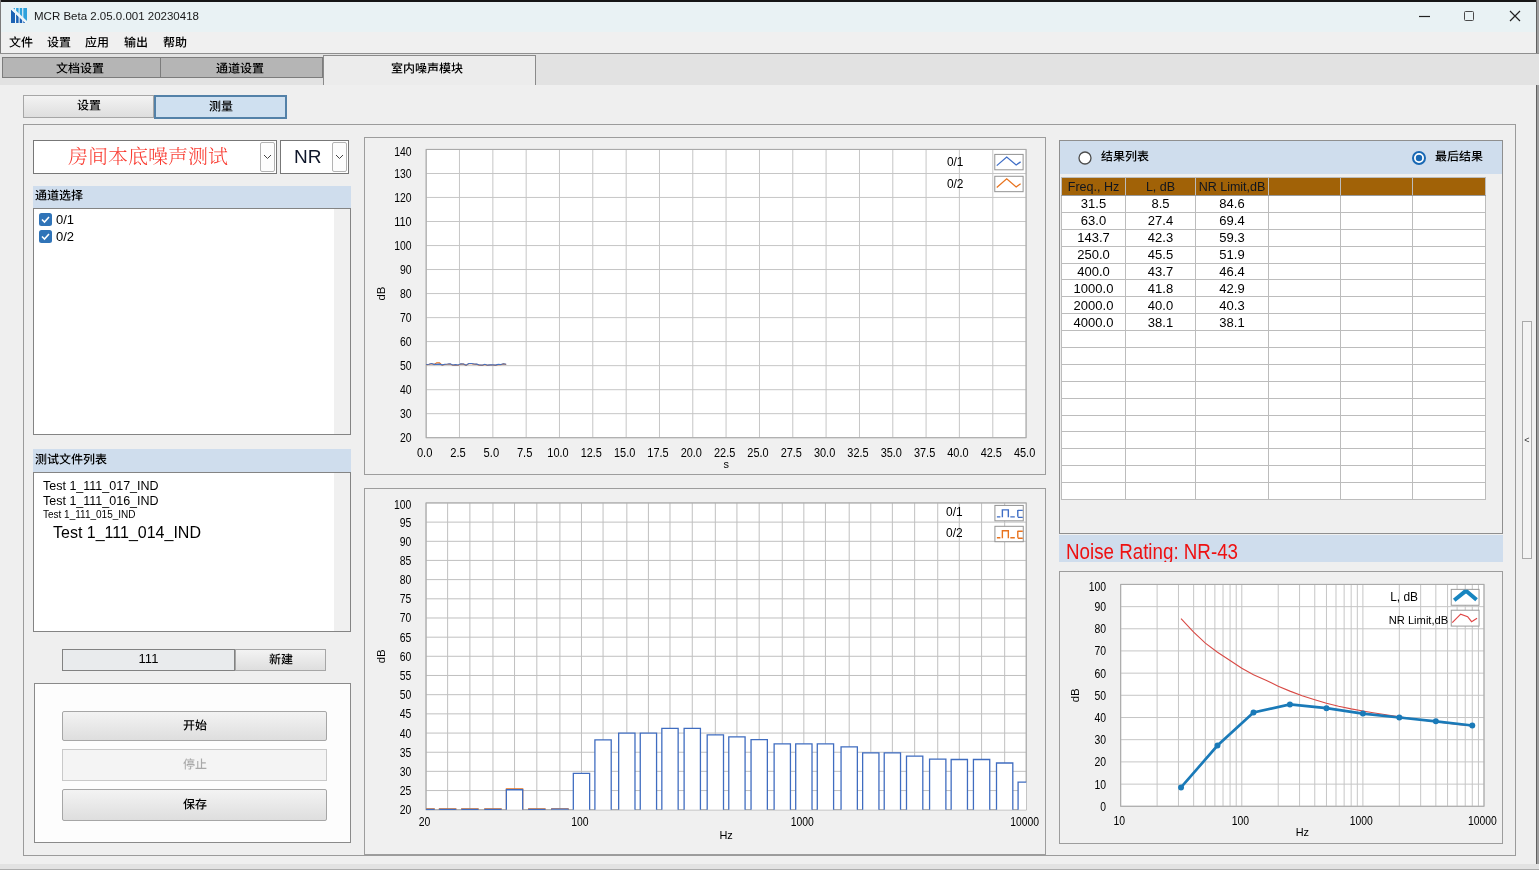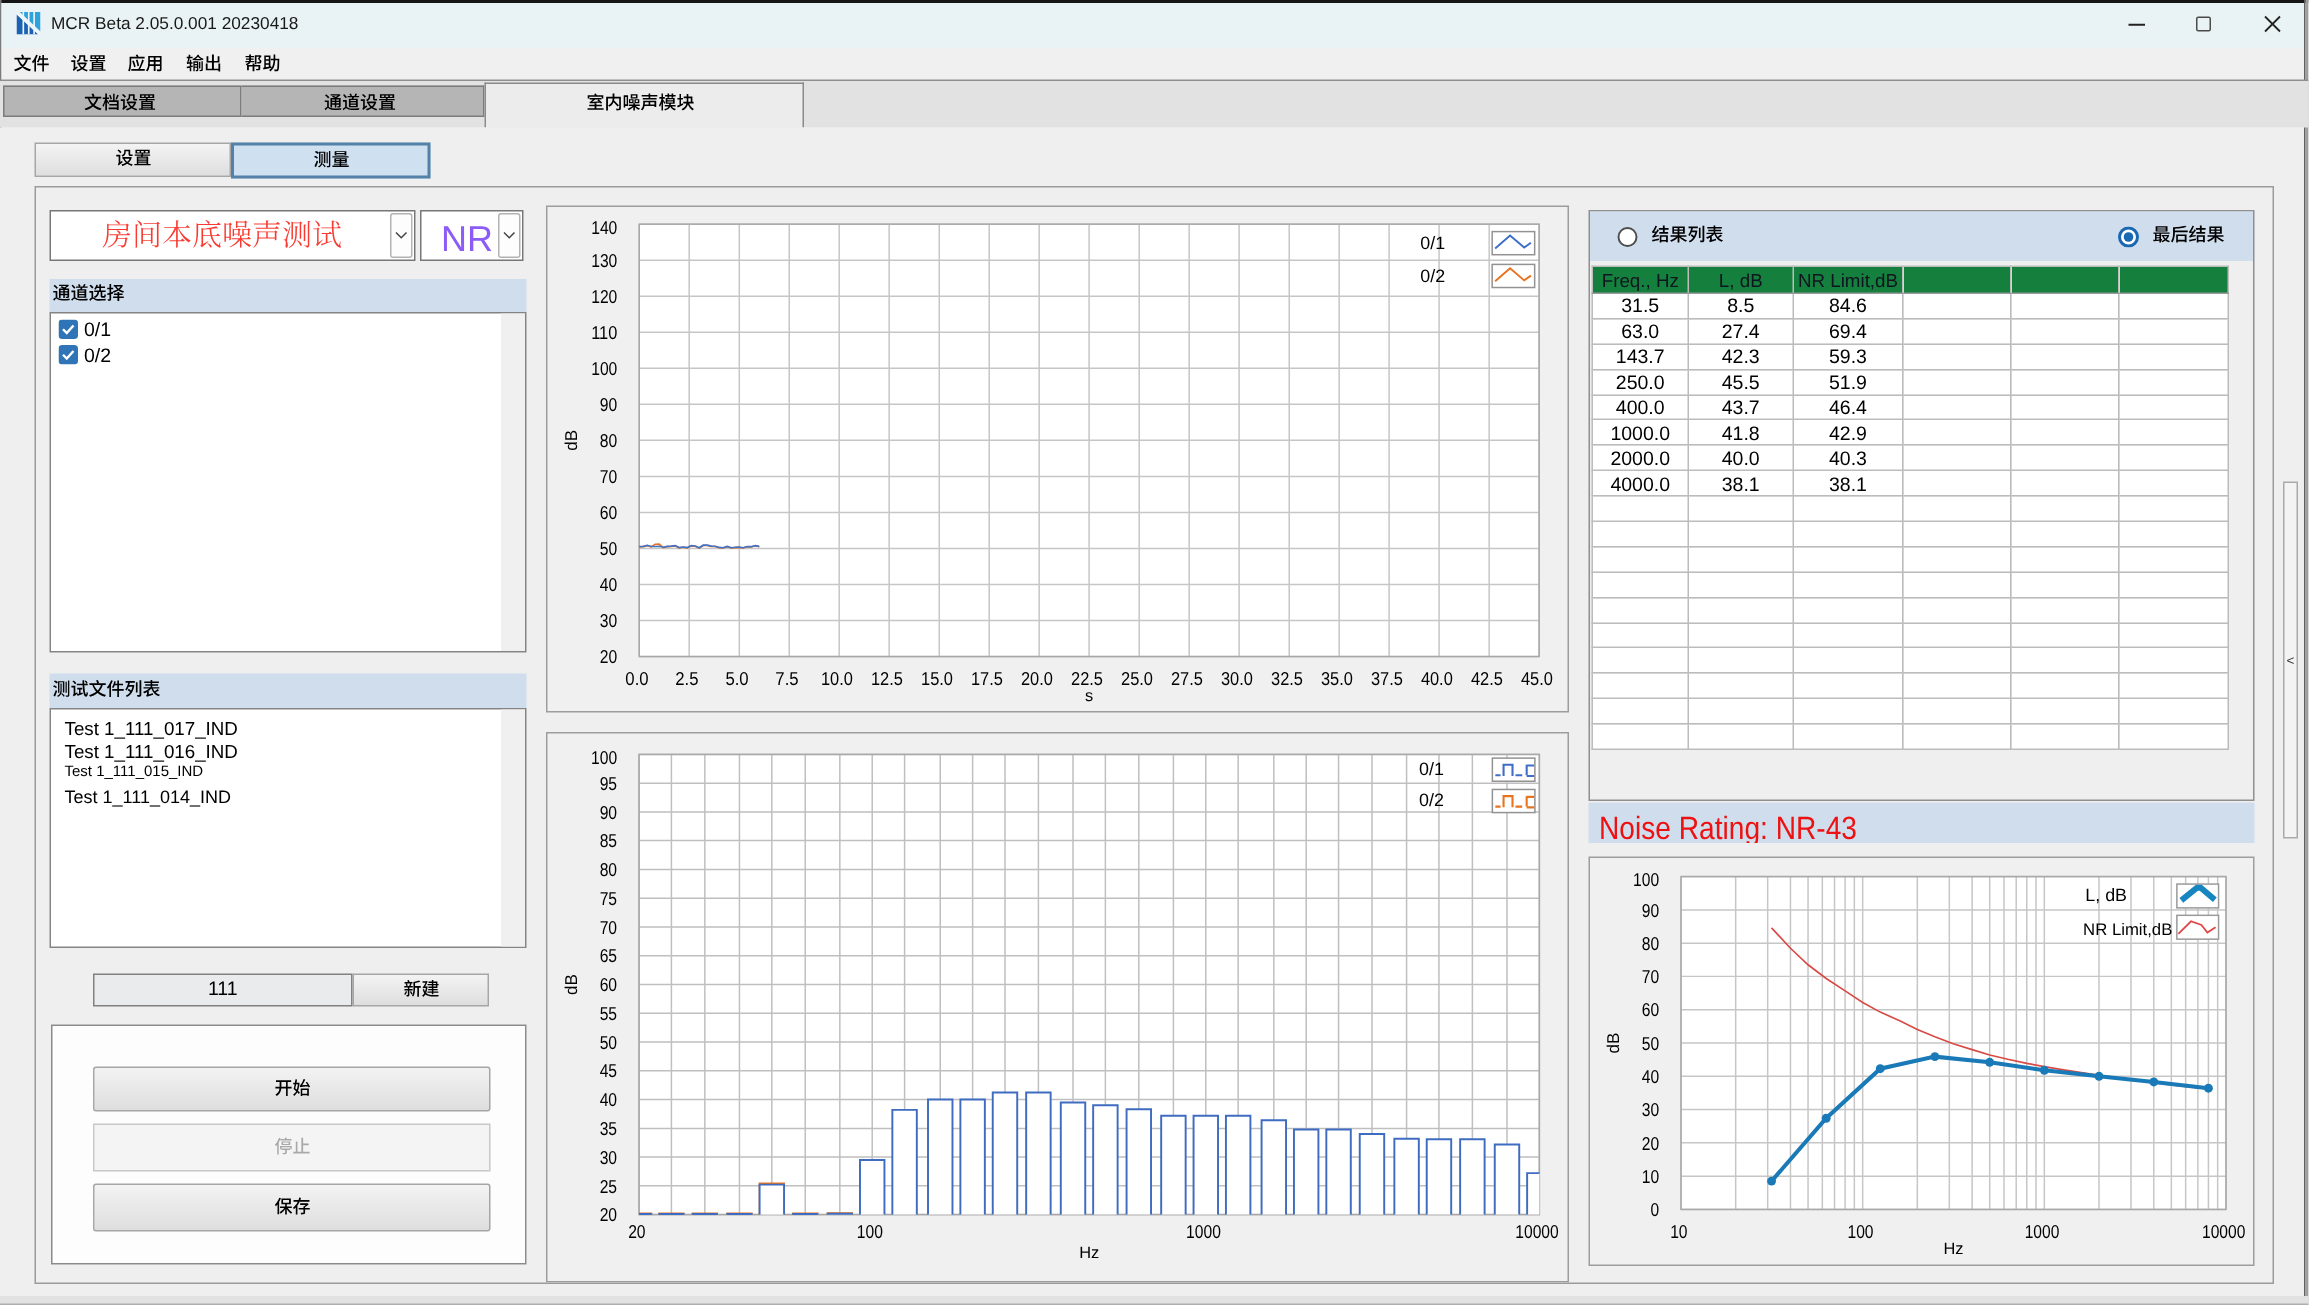--- a/index.html
+++ b/index.html
@@ -4,21 +4,21 @@
 html,body{width:1539px;height:870px;overflow:hidden}
 body{font-family:"Liberation Sans",sans-serif;background:#f0f0f0;position:relative}
 .abs{position:absolute}
 svg{display:block}
 .row{display:flex;align-items:center}
 .btn{background:linear-gradient(#f3f3f3,#dedede);border:1px solid #a6a6a6;border-radius:2px;display:flex;align-items:center;justify-content:center}
 .bluehdr{background:#cfdded}
 .whitebox{background:#fff;border:1px solid #848484}
 .rt{border-collapse:collapse;table-layout:fixed;font-size:13px}
 .rt td{border:1px solid #bcbcbc;height:16.9px;text-align:center;padding:0;overflow:hidden;white-space:nowrap;background:#fff}
-.rt tr.hd td{background:#15803d;font-size:12.5px;height:18px;border-bottom:1px solid #9a9a9a;color:#10151f}
+.rt tr.hd td{background:#a16207;font-size:12.5px;height:18px;border-bottom:1px solid #9a9a9a;color:#10151f}
 .rt{border:1px solid #6e6e6e}
 </style></head><body>
 
 <div class="abs" style="left:0;top:0;width:1539px;height:2px;background:#161616"></div>
 <div class="abs" style="left:0;top:0;width:1px;height:866px;background:#7b7b7b"></div>
 <div class="abs" style="left:1536px;top:0;width:1px;height:866px;background:#606060"></div>
 <div class="abs" style="left:1537px;top:0;width:2px;height:870px;background:#9f9f9f"></div>
 <div class="abs" style="left:0;top:864px;width:1539px;height:6px;background:#e2e2e2;border-bottom:1px solid #adadad"></div>
 <div class="abs" style="left:1px;top:2px;width:1535px;height:30px;background:#e9f2f4"></div>
 <svg class="abs" style="left:11px;top:8px" width="16" height="15" viewBox="0 0 16 15">
@@ -98,21 +98,21 @@
     <svg width="160" height="25" viewBox="0 0 160 25">
       <path d="M9.8 7.5Q10.7 7.7 11.2 8Q11.8 8.3 12.1 8.6Q12.3 9 12.4 9.2Q12.4 9.5 12.3 9.7Q12.2 9.9 11.9 10Q11.7 10 11.4 9.9Q11.2 9.3 10.6 8.7Q10.1 8.1 9.6 7.6ZM10.9 10.2Q10.8 11.2 10.6 12.2Q10.5 13.2 10.1 14.1Q9.7 15 8.9 15.9Q8.2 16.8 7 17.6Q5.7 18.4 3.9 19L3.7 18.7Q5.7 17.8 6.9 16.8Q8.1 15.8 8.6 14.7Q9.2 13.6 9.4 12.5Q9.6 11.3 9.6 10.2ZM15.3 12.8 16 12.1 17.3 13.3Q17.1 13.5 16.6 13.5Q16.4 15.3 16 16.6Q15.6 18 15.1 18.4Q14.7 18.7 14.2 18.8Q13.6 19 13 19Q13 18.7 12.9 18.5Q12.8 18.3 12.6 18.2Q12.4 18 11.7 17.9Q11.1 17.8 10.5 17.7L10.5 17.4Q10.9 17.4 11.6 17.5Q12.3 17.5 12.8 17.6Q13.4 17.6 13.6 17.6Q14.2 17.6 14.4 17.4Q14.7 17.2 14.9 16.6Q15.1 15.9 15.3 14.9Q15.4 14 15.5 12.8ZM15.8 12.8V13.4H9.4L9.6 12.8ZM17.2 9.1Q17.2 9.1 17.4 9.2Q17.5 9.4 17.8 9.6Q18.1 9.8 18.3 10Q18.6 10.2 18.8 10.5Q18.8 10.8 18.3 10.8H5L4.9 10.2H16.3ZM8.7 0.7Q9.7 0.9 10.4 1.3Q11 1.6 11.3 2Q11.7 2.4 11.8 2.7Q11.9 3 11.8 3.2Q11.7 3.4 11.5 3.5Q11.3 3.6 11 3.4Q10.8 3 10.3 2.5Q9.9 2.1 9.4 1.6Q9 1.2 8.5 0.9ZM16.7 6.7V7.3H4V6.7ZM3.4 3.4V3L4.6 3.6H4.4V8.3Q4.4 9.3 4.4 10.4Q4.3 11.6 4.1 12.7Q3.9 13.9 3.5 15Q3.1 16.1 2.4 17.2Q1.7 18.2 0.7 19.1L0.4 18.9Q1.7 17.3 2.3 15.6Q2.9 13.9 3.1 12Q3.4 10.2 3.4 8.3V3.6ZM16.6 3.6V4.2H4V3.6ZM16 3.6 16.7 3 18.1 4.1Q18 4.2 17.8 4.3Q17.6 4.4 17.3 4.4V7.7Q17.3 7.8 17.1 7.9Q17 8 16.8 8.1Q16.6 8.2 16.4 8.2H16.2V3.6Z M33.1 14.1V14.7H26.8V14.1ZM33.1 6.3V6.9H26.8V6.3ZM33.1 10.1V10.7H26.8V10.1ZM32.5 6.3 33.1 5.6 34.5 6.7Q34.4 6.8 34.2 6.9Q34 7 33.7 7V15.9Q33.7 16 33.5 16.1Q33.4 16.2 33.2 16.3Q33 16.3 32.8 16.3H32.6V6.3ZM26.2 5.7 27.5 6.3H27.3V16.3Q27.3 16.3 27 16.5Q26.8 16.7 26.4 16.7H26.2V6.3ZM23.5 0.8Q24.6 1.2 25.2 1.7Q25.9 2.2 26.2 2.7Q26.6 3.2 26.6 3.6Q26.7 4 26.6 4.2Q26.5 4.5 26.2 4.5Q26 4.6 25.7 4.4Q25.5 3.8 25.1 3.2Q24.7 2.6 24.2 2Q23.7 1.3 23.3 0.9ZM24.2 3.7Q24.1 3.9 24 4.1Q23.8 4.2 23.4 4.3V18.7Q23.4 18.8 23.3 18.9Q23.2 19 23 19.1Q22.8 19.1 22.6 19.1H22.4V3.5ZM37.1 2.6V3.2H27.8L27.7 2.6ZM36.4 2.6 37 1.8 38.6 3Q38.5 3.1 38.2 3.2Q38 3.3 37.7 3.4V17.3Q37.7 17.7 37.6 18.1Q37.4 18.5 37 18.7Q36.6 18.9 35.7 19Q35.6 18.8 35.5 18.6Q35.4 18.4 35.2 18.2Q34.9 18.1 34.5 18Q34.1 17.8 33.3 17.7V17.4Q33.3 17.4 33.7 17.5Q34 17.5 34.5 17.5Q35 17.6 35.5 17.6Q35.9 17.6 36.1 17.6Q36.4 17.6 36.5 17.5Q36.6 17.4 36.6 17.1V2.6Z M50.7 5.3Q51.3 6.7 52.3 8.1Q53.2 9.5 54.3 10.7Q55.4 12 56.7 12.9Q57.9 13.9 59.1 14.5L59.1 14.7Q58.7 14.7 58.4 15Q58 15.2 57.9 15.6Q56.4 14.6 54.9 13.1Q53.5 11.5 52.3 9.6Q51.1 7.6 50.3 5.4ZM49.9 5.6Q48.7 8.8 46.4 11.6Q44.1 14.4 41 16.3L40.7 16.1Q42.6 14.7 44.1 13Q45.6 11.2 46.8 9.2Q48 7.3 48.7 5.3H49.9ZM51.3 1.1Q51.2 1.3 51.1 1.4Q50.9 1.6 50.5 1.6V18.7Q50.5 18.7 50.4 18.9Q50.3 19 50.1 19Q49.9 19.1 49.6 19.1H49.4V0.9ZM53.5 13Q53.5 13 53.7 13.2Q53.8 13.3 54.1 13.5Q54.4 13.7 54.6 14Q54.9 14.2 55.2 14.4Q55.1 14.8 54.6 14.8H45.1L45 14.2H52.6ZM56.8 4.1Q56.8 4.1 57 4.2Q57.2 4.4 57.5 4.6Q57.7 4.8 58 5.1Q58.3 5.3 58.6 5.5Q58.5 5.9 58.1 5.9H41.6L41.4 5.3H55.9Z M69 0.6Q70 0.8 70.5 1.1Q71.1 1.4 71.4 1.8Q71.7 2.1 71.7 2.5Q71.8 2.8 71.6 3Q71.5 3.2 71.3 3.2Q71 3.3 70.7 3.1Q70.5 2.5 69.9 1.9Q69.4 1.2 68.8 0.7ZM63 3.2V2.8L64.3 3.4H64.1V8.4Q64.1 9.7 64 11.1Q63.9 12.5 63.6 13.9Q63.4 15.3 62.8 16.7Q62.2 18 61.2 19.2L60.9 19Q61.8 17.4 62.3 15.7Q62.7 13.9 62.9 12.1Q63 10.2 63 8.4V3.4ZM77.5 2.3Q77.5 2.3 77.7 2.4Q77.8 2.6 78.1 2.8Q78.4 3 78.7 3.2Q78.9 3.5 79.2 3.7Q79.1 4 78.7 4H63.5V3.4H76.6ZM70.2 16.1Q71.2 16.4 71.8 16.8Q72.4 17.1 72.7 17.5Q73 17.9 73 18.2Q73.1 18.5 73 18.8Q72.9 19 72.6 19Q72.4 19.1 72.1 18.9Q72 18.4 71.7 18Q71.3 17.5 70.9 17Q70.4 16.6 70 16.2ZM68.2 6.6Q68.1 6.7 67.9 6.8Q67.7 6.9 67.4 7V8.4Q67.3 8.4 67.1 8.4Q66.9 8.4 66.3 8.4V7.2V6ZM66.1 17.6Q66.5 17.3 67.2 16.9Q67.9 16.5 68.8 15.9Q69.8 15.4 70.7 14.7L70.9 15Q70.5 15.4 69.8 16Q69.2 16.6 68.4 17.3Q67.6 18 66.7 18.7ZM67.1 7 67.4 7.1V17.5L66.4 18L66.8 17.4Q67 17.8 67 18.1Q67 18.5 66.9 18.7Q66.8 18.9 66.7 19L65.5 17.7Q66 17.3 66.2 17.2Q66.3 17 66.3 16.8V7ZM72.9 6.3Q72.9 7.8 73.1 9.5Q73.4 11.1 73.9 12.6Q74.4 14.2 75.3 15.4Q76.2 16.6 77.4 17.2Q77.7 17.4 77.8 17.4Q77.9 17.3 78 17.1Q78.1 16.8 78.3 16.3Q78.5 15.8 78.7 15.3L78.9 15.3L78.7 17.7Q79 18.1 79.1 18.4Q79.2 18.6 79.1 18.7Q78.9 19 78.6 19Q78.2 19 77.8 18.8Q77.4 18.6 76.9 18.4Q75.5 17.5 74.6 16.2Q73.6 14.9 73 13.4Q72.4 11.8 72.1 10Q71.8 8.2 71.8 6.3ZM77.4 6.1Q77.1 6.4 76.4 6.1Q75.2 6.3 73.6 6.5Q72 6.7 70.3 6.8Q68.6 7 66.9 7L66.8 6.7Q68 6.5 69.3 6.3Q70.6 6.1 71.9 5.9Q73.1 5.7 74.2 5.4Q75.3 5.2 76.1 4.9ZM77.1 9.7Q77.1 9.7 77.2 9.8Q77.4 9.9 77.7 10.2Q77.9 10.4 78.2 10.6Q78.5 10.8 78.7 11.1Q78.6 11.4 78.2 11.4H66.8V10.8H76.2Z M86.5 12.9H96.8L97.6 11.8Q97.6 11.8 97.9 12Q98.2 12.2 98.6 12.5Q98.9 12.8 99.2 13.1Q99.2 13.5 98.7 13.5H86.6ZM92 10.8 93.5 11Q93.5 11.1 93.4 11.2Q93.3 11.3 93 11.4V18.7Q93 18.8 92.9 18.9Q92.8 19 92.6 19Q92.4 19.1 92.2 19.1H92ZM93 12.9Q93.7 13.9 94.8 14.8Q95.8 15.7 97.1 16.4Q98.3 17.1 99.4 17.5L99.4 17.7Q99 17.8 98.7 18Q98.4 18.2 98.3 18.7Q97.3 18.1 96.2 17.2Q95.2 16.4 94.2 15.3Q93.3 14.3 92.7 13.1ZM91.4 12.9H92.7V13.2Q91.5 15.1 89.6 16.5Q87.8 17.9 85.3 18.8L85.1 18.5Q87.2 17.5 88.8 16Q90.5 14.6 91.4 12.9ZM81.6 3.1V2.6L82.7 3.1H85.7V3.7H82.6V14.9Q82.6 14.9 82.5 15Q82.4 15.1 82.2 15.2Q82 15.2 81.8 15.2H81.6ZM84.9 3.1H84.7L85.4 2.4L86.8 3.6Q86.7 3.6 86.5 3.8Q86.2 3.9 85.9 3.9V13.7Q85.9 13.8 85.8 13.9Q85.7 14 85.4 14.1Q85.2 14.1 85.1 14.1H84.9ZM89.3 1.7V1.2L90.4 1.7H95.9V2.3H90.3V5.7Q90.3 5.7 90.2 5.8Q90 5.9 89.8 5.9Q89.7 6 89.5 6H89.3ZM95.2 1.7H95L95.6 1L97 2.1Q96.9 2.3 96.7 2.4Q96.5 2.5 96.2 2.5V5.5Q96.2 5.5 96 5.6Q95.9 5.7 95.7 5.8Q95.5 5.9 95.3 5.9H95.2ZM87.1 6.8V6.3L88.1 6.8H91.5V7.4H88V11.2Q88 11.2 87.9 11.3Q87.8 11.4 87.6 11.5Q87.4 11.5 87.2 11.5H87.1ZM90.8 6.8H90.6L91.2 6.1L92.6 7.2Q92.5 7.3 92.3 7.4Q92.1 7.5 91.8 7.6V10.8Q91.8 10.9 91.6 11Q91.5 11.1 91.3 11.2Q91.1 11.3 90.9 11.3H90.8ZM82.1 11.9H85.7V12.5H82.1ZM87.5 9.8H91.5V10.4H87.5ZM93.5 6.8V6.3L94.6 6.8H97.9V7.4H94.5V11.1Q94.5 11.1 94.3 11.2Q94.2 11.3 94 11.4Q93.9 11.4 93.6 11.4H93.5ZM97.3 6.8H97.1L97.7 6.1L99.2 7.2Q99.1 7.3 98.8 7.4Q98.6 7.5 98.3 7.6V10.9Q98.3 11 98.2 11.1Q98 11.2 97.8 11.2Q97.6 11.3 97.5 11.3H97.3ZM93.8 9.8H97.8V10.4H93.8ZM89.8 4.6H95.8V5.2H89.8Z M103.6 8.3V8.1V7.7L104.9 8.3H104.6V11.3Q104.6 12.2 104.5 13.2Q104.4 14.2 104.1 15.3Q103.7 16.3 103 17.3Q102.3 18.3 101.1 19.2L100.8 18.9Q102 17.8 102.6 16.5Q103.2 15.2 103.4 13.9Q103.6 12.6 103.6 11.3ZM104.1 12.4H115.8V13H104.1ZM104.1 8.3H115.8V8.9H104.1ZM101.2 3H116.1L117 1.9Q117 1.9 117.2 2.1Q117.3 2.2 117.6 2.4Q117.9 2.6 118.2 2.8Q118.5 3.1 118.7 3.3Q118.7 3.6 118.2 3.6H101.4ZM102.4 5.9H115.4L116.3 4.8Q116.3 4.8 116.5 5Q116.7 5.1 116.9 5.3Q117.2 5.5 117.5 5.7Q117.7 6 118 6.2Q117.9 6.5 117.5 6.5H102.6ZM109.4 0.9 111.2 1.1Q111.2 1.3 111 1.4Q110.9 1.6 110.5 1.6V6.2H109.4ZM109.5 8.3H110.5V12.7H109.5ZM115.2 8.3H115.1L115.7 7.6L117.1 8.7Q117 8.8 116.8 8.9Q116.6 9 116.3 9.1V13.9Q116.3 13.9 116.2 14Q116 14.1 115.8 14.2Q115.6 14.2 115.4 14.2H115.2Z M130.7 5.2Q130.7 5.3 130.5 5.5Q130.3 5.6 130 5.6Q129.9 7.8 129.9 9.6Q129.8 11.4 129.6 12.8Q129.4 14.3 128.8 15.4Q128.3 16.6 127.4 17.5Q126.4 18.5 124.9 19.2L124.6 18.8Q125.9 18 126.7 17.1Q127.6 16.2 128 15Q128.5 13.9 128.7 12.4Q128.9 10.9 128.9 9Q128.9 7.1 128.9 4.7ZM129.9 14Q131 14.5 131.6 15Q132.3 15.5 132.7 16Q133 16.5 133.1 16.9Q133.2 17.3 133.1 17.6Q133 17.9 132.7 17.9Q132.5 18 132.2 17.7Q132 17.2 131.6 16.5Q131.2 15.8 130.7 15.2Q130.2 14.6 129.7 14.2ZM126.3 1.7 127.5 2.3H131.7L132.3 1.6L133.6 2.7Q133.5 2.8 133.3 2.9Q133.1 2.9 132.8 3V12.9Q132.8 12.9 132.5 13.1Q132.3 13.2 131.9 13.2H131.8V2.9H127.3V13.3Q127.3 13.4 127 13.5Q126.8 13.6 126.4 13.6H126.3V2.3ZM138.9 1.5Q138.9 1.7 138.7 1.8Q138.5 2 138.2 2V17.4Q138.2 17.9 138.1 18.2Q138 18.6 137.6 18.8Q137.2 19 136.5 19.1Q136.4 18.9 136.3 18.7Q136.3 18.5 136.1 18.3Q135.9 18.2 135.5 18.1Q135.1 17.9 134.5 17.9V17.6Q134.5 17.6 134.8 17.6Q135.1 17.6 135.5 17.6Q135.9 17.7 136.2 17.7Q136.6 17.7 136.7 17.7Q137 17.7 137.1 17.6Q137.2 17.5 137.2 17.3V1.3ZM136.2 3.8Q136.1 4 136 4.1Q135.8 4.3 135.5 4.3V14.4Q135.5 14.5 135.3 14.6Q135.2 14.6 135.1 14.7Q134.9 14.8 134.7 14.8H134.5V3.6ZM122 13.6Q122.1 13.6 122.2 13.5Q122.3 13.5 122.4 13.1Q122.5 12.9 122.6 12.7Q122.6 12.5 122.8 12.1Q122.9 11.7 123.2 10.9Q123.5 10 124 8.6Q124.5 7.1 125.3 4.8L125.7 4.9Q125.5 5.6 125.3 6.5Q125 7.5 124.8 8.4Q124.5 9.4 124.3 10.2Q124 11.1 123.9 11.7Q123.7 12.4 123.6 12.6Q123.5 13.1 123.5 13.5Q123.4 14 123.4 14.3Q123.4 14.8 123.5 15.3Q123.7 15.8 123.8 16.4Q123.9 17 123.9 17.8Q123.8 18.4 123.6 18.8Q123.3 19.1 122.9 19.1Q122.6 19.1 122.5 18.8Q122.3 18.6 122.3 18.1Q122.5 17.1 122.5 16.3Q122.5 15.5 122.4 15Q122.3 14.4 122.1 14.3Q121.9 14.1 121.7 14.1Q121.4 14 121.1 14V13.6Q121.1 13.6 121.5 13.6Q121.8 13.6 122 13.6ZM121 5.6Q121.9 5.8 122.5 6.2Q123.1 6.5 123.3 6.8Q123.6 7.2 123.7 7.5Q123.7 7.8 123.6 8Q123.5 8.3 123.2 8.3Q123 8.4 122.7 8.2Q122.5 7.8 122.2 7.3Q121.9 6.9 121.6 6.5Q121.2 6 120.8 5.8ZM122.4 1.1Q123.3 1.3 124 1.6Q124.6 1.9 124.9 2.3Q125.2 2.6 125.3 3Q125.4 3.3 125.3 3.5Q125.1 3.8 124.9 3.9Q124.7 3.9 124.3 3.7Q124.2 3.3 123.8 2.8Q123.5 2.4 123 2Q122.6 1.5 122.2 1.3Z M155.8 1.5Q156.7 1.8 157.2 2.2Q157.7 2.6 157.9 3Q158.1 3.3 158.1 3.7Q158.1 4 158 4.2Q157.8 4.3 157.6 4.4Q157.4 4.4 157.1 4.2Q157 3.6 156.5 2.9Q156 2.1 155.6 1.6ZM145.9 16.5Q146.6 16.4 147.7 16.1Q148.9 15.8 150.4 15.4Q151.9 15 153.4 14.5L153.5 14.8Q152.3 15.3 150.7 15.9Q149.1 16.6 147 17.3Q146.9 17.7 146.6 17.8ZM150.3 9.5V15.8L149.2 16.1V9.5ZM155.1 1.3Q155 1.5 154.9 1.6Q154.7 1.8 154.4 1.8Q154.3 4.3 154.4 6.7Q154.5 9.1 154.8 11.2Q155.1 13.2 155.8 14.7Q156.5 16.3 157.6 17.1Q157.8 17.3 157.9 17.3Q158 17.3 158.2 17Q158.3 16.6 158.5 16Q158.7 15.4 158.9 14.8L159.1 14.8L158.8 17.7Q159.2 18.2 159.3 18.5Q159.4 18.7 159.3 18.8Q159.1 19 158.9 19.1Q158.6 19.1 158.3 19Q158 18.9 157.7 18.7Q157.4 18.5 157.1 18.3Q155.8 17.2 155 15.6Q154.2 13.9 153.8 11.7Q153.4 9.4 153.3 6.8Q153.2 4.1 153.2 1ZM157.7 4.6Q157.7 4.6 157.9 4.7Q158.1 4.8 158.3 5Q158.6 5.2 158.8 5.5Q159.1 5.7 159.3 5.9Q159.3 6.2 158.8 6.2H146.2L146.1 5.6H156.9ZM151.9 8.4Q151.9 8.4 152.2 8.6Q152.4 8.8 152.7 9.1Q153.1 9.4 153.3 9.6Q153.3 10 152.8 10H146.5L146.4 9.4H151.2ZM143 16.8Q143.3 16.6 144 16.1Q144.6 15.6 145.4 15Q146.2 14.4 147 13.7L147.2 13.9Q146.9 14.3 146.3 15Q145.7 15.6 145.1 16.3Q144.4 17.1 143.6 17.9ZM144.2 7 144.4 7.1V16.8L143.5 17.1L143.9 16.7Q144.1 17.1 144 17.4Q143.9 17.7 143.7 17.9Q143.6 18.1 143.4 18.1L142.7 16.7Q143.2 16.5 143.3 16.4Q143.4 16.2 143.4 16V7ZM143.4 6.3 144 5.7 145.1 6.6Q145.1 6.8 144.8 6.9Q144.6 7 144.3 7L144.4 6.9V7.9H143.4V6.3ZM142.2 1Q143.2 1.5 143.8 2Q144.5 2.6 144.8 3.1Q145.1 3.6 145.2 4Q145.2 4.4 145.1 4.7Q145 4.9 144.7 5Q144.5 5 144.2 4.8Q144 4.2 143.7 3.5Q143.3 2.9 142.8 2.2Q142.4 1.6 141.9 1.1ZM144.1 6.3V6.9H141L140.8 6.3Z" fill="#f93b31"></path>
     </svg>
   </div>
 <div class="abs" style="left:260px;top:142px;width:15px;height:30px;background:#fdfdfd;border:1px solid #b3b3b3;border-radius:2px;display:flex;align-items:center;justify-content:center">
     <svg width="9" height="6" viewBox="0 0 9 6">
       <path d="M1 1 L4.5 4.5 L8 1" stroke="#444" fill="none"></path>
     </svg>
   </div>
 <div class="abs whitebox" style="left:280px;top:140px;width:69px;height:34px;border-color:#777"></div>
-<div class="abs" style="left:294px;top:146px;font-size:24px;color:#8b5cf6">NR</div>
+<div class="abs" style="left:294px;top:146px;font-size:19px;color:#0f172a">NR</div>
 <div class="abs" style="left:332px;top:142px;width:15px;height:30px;background:#fdfdfd;border:1px solid #b3b3b3;border-radius:2px;display:flex;align-items:center;justify-content:center">
     <svg width="9" height="6" viewBox="0 0 9 6">
       <path d="M1 1 L4.5 4.5 L8 1" stroke="#444" fill="none"></path>
     </svg>
   </div>
 <div class="abs bluehdr" style="left:33px;top:186px;width:318px;height:22px;padding:3px 0 0 2px">
     <svg width="48" height="15" viewBox="0 0 48 15">
       <path d="M3.2 5V9.5H2.1V6H0.5V5ZM0.7 1.6 1.5 0.9Q1.8 1.2 2.2 1.5Q2.6 1.9 3 2.2Q3.3 2.6 3.6 2.8L2.7 3.6Q2.5 3.3 2.2 3Q1.8 2.6 1.4 2.2Q1 1.9 0.7 1.6ZM5.3 2.5 6.1 1.9Q6.6 2.1 7.3 2.4Q7.9 2.7 8.5 2.9Q9.1 3.2 9.5 3.4L8.7 4.1Q8.3 3.9 7.8 3.6Q7.2 3.3 6.5 3Q5.9 2.8 5.3 2.5ZM4.3 3.4H10.5V4.3H5.4V9.7H4.3ZM10 3.4H11.1V8.6Q11.1 9 11 9.2Q10.9 9.4 10.6 9.5Q10.4 9.6 10 9.7Q9.6 9.7 9 9.7Q9 9.5 8.9 9.2Q8.8 9 8.7 8.8Q9 8.8 9.4 8.8Q9.7 8.8 9.8 8.8Q9.9 8.8 9.9 8.7Q10 8.7 10 8.6ZM4.4 0.8H10.3V1.7H4.4ZM4.9 5.2H10.4V6H4.9ZM4.9 6.9H10.4V7.8H4.9ZM7.2 3.8H8.2V9.6H7.2ZM9.9 0.8H10.1L10.4 0.8L11 1.3Q10.4 1.9 9.6 2.5Q8.8 3 7.9 3.4Q7.8 3.3 7.7 3.1Q7.5 2.9 7.4 2.8Q7.8 2.6 8.3 2.3Q8.8 2 9.2 1.7Q9.6 1.3 9.9 1ZM2.7 9.1Q3 9.1 3.2 9.3Q3.5 9.5 4 9.8Q4.6 10.1 5.4 10.2Q6.2 10.3 7.2 10.3Q7.7 10.3 8.3 10.3Q8.8 10.3 9.4 10.3Q10.1 10.2 10.6 10.2Q11.2 10.2 11.7 10.1Q11.6 10.2 11.5 10.4Q11.5 10.6 11.4 10.8Q11.4 11 11.4 11.2Q11 11.2 10.5 11.2Q10 11.3 9.4 11.3Q8.8 11.3 8.2 11.3Q7.6 11.3 7.1 11.3Q6 11.3 5.2 11.2Q4.4 11 3.8 10.7Q3.4 10.5 3.1 10.2Q2.8 10 2.7 10Q2.4 10 2.2 10.2Q1.9 10.4 1.7 10.8Q1.4 11.1 1.1 11.5L0.4 10.5Q1 9.9 1.6 9.5Q2.2 9.1 2.7 9.1Z M15.7 2H23.4V2.9H15.7ZM18.9 2.4 20.2 2.4Q20 2.9 19.8 3.4Q19.6 3.8 19.4 4.2L18.5 4Q18.6 3.6 18.7 3.2Q18.8 2.7 18.9 2.4ZM21 0.4 22.1 0.7Q21.8 1.2 21.5 1.6Q21.2 2.1 20.9 2.4L20 2.1Q20.2 1.9 20.4 1.6Q20.6 1.3 20.7 1Q20.9 0.7 21 0.4ZM16.9 0.8 17.8 0.4Q18.1 0.6 18.3 1Q18.6 1.4 18.7 1.7L17.7 2.1Q17.6 1.8 17.4 1.5Q17.1 1.1 16.9 0.8ZM15.2 4.7V9.5H14.1V5.8H12.6V4.7ZM12.7 1.4 13.5 0.9Q13.9 1.2 14.2 1.5Q14.5 1.9 14.8 2.2Q15.1 2.6 15.3 2.9L14.4 3.5Q14.2 3.2 13.9 2.8Q13.6 2.5 13.3 2.1Q13 1.8 12.7 1.4ZM14.7 9.2Q15.1 9.2 15.3 9.4Q15.6 9.6 16.1 9.9Q16.7 10.2 17.5 10.3Q18.3 10.4 19.3 10.4Q20 10.4 20.7 10.3Q21.5 10.3 22.3 10.2Q23 10.2 23.6 10.1Q23.5 10.3 23.5 10.5Q23.4 10.7 23.4 10.9Q23.3 11.1 23.3 11.2Q23 11.2 22.5 11.3Q22 11.3 21.4 11.3Q20.8 11.3 20.3 11.3Q19.7 11.4 19.3 11.4Q18.2 11.4 17.4 11.2Q16.6 11.1 15.9 10.8Q15.5 10.5 15.2 10.3Q15 10.1 14.7 10.1Q14.5 10.1 14.3 10.3Q14 10.5 13.7 10.8Q13.4 11.1 13.1 11.5L12.4 10.6Q13 10 13.6 9.6Q14.3 9.2 14.7 9.2ZM17.7 6.2V7H21.3V6.2ZM17.7 7.8V8.7H21.3V7.8ZM17.7 4.6V5.4H21.3V4.6ZM16.6 3.8H22.5V9.5H16.6Z M27.8 4.6H35.4V5.6H27.8ZM29.2 2H35V3H29.2ZM31.2 0.5H32.3V5H31.2ZM29.2 0.8 30.3 1Q30 1.9 29.6 2.8Q29.2 3.6 28.7 4.2Q28.6 4.1 28.5 4Q28.3 3.9 28.1 3.8Q27.9 3.7 27.8 3.6Q28.3 3.1 28.6 2.3Q29 1.6 29.2 0.8ZM32.1 5.1H33.2V8.1Q33.2 8.3 33.3 8.4Q33.3 8.4 33.5 8.4Q33.5 8.4 33.6 8.4Q33.7 8.4 33.9 8.4Q34 8.4 34.1 8.4Q34.2 8.4 34.3 8.4Q34.4 8.4 34.4 8.3Q34.5 8.3 34.5 8Q34.6 7.7 34.6 7.1Q34.7 7.2 34.9 7.3Q35.1 7.4 35.2 7.4Q35.4 7.5 35.6 7.5Q35.5 8.3 35.4 8.7Q35.3 9.1 35 9.3Q34.8 9.5 34.4 9.5Q34.3 9.5 34.2 9.5Q34 9.5 33.8 9.5Q33.7 9.5 33.5 9.5Q33.4 9.5 33.3 9.5Q32.8 9.5 32.5 9.4Q32.3 9.2 32.2 8.9Q32.1 8.6 32.1 8.1ZM30 5.1H31.1Q31 5.9 30.9 6.6Q30.7 7.2 30.4 7.8Q30.1 8.4 29.6 8.8Q29 9.3 28.2 9.6Q28.2 9.4 28 9.3Q27.9 9.1 27.8 8.9Q27.7 8.8 27.5 8.7Q28.2 8.4 28.7 8.1Q29.1 7.7 29.4 7.3Q29.7 6.8 29.8 6.3Q29.9 5.7 30 5.1ZM24.6 1.4 25.5 0.8Q25.9 1.1 26.2 1.4Q26.6 1.8 26.9 2.1Q27.2 2.4 27.4 2.7L26.5 3.4Q26.3 3.2 26 2.8Q25.7 2.4 25.3 2.1Q25 1.7 24.6 1.4ZM27.1 5V9.6H26V6.1H24.6V5ZM27 9.2Q27.3 9.2 27.6 9.4Q27.8 9.6 28.3 9.9Q28.8 10.2 29.6 10.3Q30.4 10.4 31.3 10.4Q32 10.4 32.7 10.4Q33.5 10.3 34.3 10.3Q35 10.2 35.6 10.2Q35.6 10.3 35.5 10.5Q35.4 10.7 35.4 11Q35.3 11.2 35.3 11.3Q35 11.4 34.5 11.4Q34 11.4 33.4 11.4Q32.8 11.4 32.3 11.4Q31.7 11.5 31.3 11.5Q30.2 11.5 29.5 11.3Q28.7 11.2 28.1 10.9Q27.8 10.6 27.5 10.4Q27.2 10.2 27 10.2Q26.8 10.2 26.5 10.4Q26.2 10.6 25.9 10.9Q25.6 11.2 25.2 11.6L24.5 10.6Q24.9 10.2 25.4 9.9Q25.8 9.6 26.2 9.4Q26.7 9.2 27 9.2Z M36.4 6.6Q37.1 6.4 38.2 6.1Q39.2 5.8 40.3 5.5L40.4 6.6Q39.5 6.9 38.5 7.2Q37.5 7.5 36.6 7.7ZM36.5 2.8H40.5V3.8H36.5ZM38 0.4H39.1V10.3Q39.1 10.7 39 10.9Q38.9 11.2 38.7 11.3Q38.4 11.5 38 11.5Q37.6 11.5 37 11.5Q37 11.3 36.9 11Q36.8 10.7 36.7 10.5Q37.1 10.5 37.4 10.5Q37.7 10.5 37.8 10.5Q38 10.5 38 10.3ZM40.8 1H46.1V2H40.8ZM45.9 1H46.1L46.3 1L47 1.3Q46.6 2.2 45.9 3Q45.2 3.7 44.4 4.3Q43.6 4.9 42.7 5.3Q41.7 5.8 40.8 6.1Q40.7 5.9 40.5 5.6Q40.4 5.3 40.2 5.2Q41.1 4.9 42 4.5Q42.8 4.2 43.6 3.7Q44.4 3.1 45 2.5Q45.6 1.9 45.9 1.2ZM42.3 1.5Q42.8 2.4 43.6 3.1Q44.4 3.8 45.5 4.3Q46.5 4.9 47.8 5.1Q47.6 5.2 47.5 5.4Q47.4 5.6 47.3 5.8Q47.1 5.9 47.1 6.1Q45.8 5.7 44.7 5.1Q43.6 4.5 42.8 3.7Q42 2.9 41.4 1.8ZM41 6.6H46.7V7.6H41ZM40.4 8.7H47.5V9.7H40.4ZM43.3 5.6H44.5V11.6H43.3Z" fill="#000"></path>
     </svg>
   </div>
@@ -135,21 +135,21 @@
 <div class="abs bluehdr" style="left:33px;top:449px;width:318px;height:23px;padding:4px 0 0 2px">
     <svg width="72" height="15" viewBox="0 0 72 15">
       <path d="M5.8 9.5 6.5 9.1Q6.8 9.4 7.1 9.7Q7.4 10.1 7.7 10.4Q8 10.7 8.1 11L7.4 11.5Q7.2 11.2 7 10.9Q6.7 10.5 6.4 10.2Q6.1 9.8 5.8 9.5ZM3.7 1.1H7.9V8.7H6.9V1.9H4.6V8.8H3.7ZM10.3 0.6H11.2V10.3Q11.2 10.8 11.1 11Q11 11.2 10.8 11.3Q10.5 11.5 10.1 11.5Q9.6 11.5 9 11.5Q9 11.3 8.9 11.1Q8.8 10.8 8.7 10.6Q9.2 10.6 9.5 10.6Q9.9 10.6 10.1 10.6Q10.3 10.6 10.3 10.4ZM8.7 1.5H9.5V8.8H8.7ZM5.3 2.7H6.1V7.1Q6.1 7.7 6.1 8.3Q6 9 5.7 9.6Q5.4 10.1 5 10.7Q4.5 11.2 3.6 11.6Q3.6 11.5 3.5 11.3Q3.4 11.2 3.3 11.1Q3.2 10.9 3.1 10.9Q3.9 10.5 4.3 10.1Q4.7 9.6 4.9 9.2Q5.2 8.7 5.2 8.1Q5.3 7.6 5.3 7.1ZM0.9 1.4 1.6 0.6Q1.9 0.7 2.3 0.9Q2.6 1.1 3 1.4Q3.3 1.6 3.6 1.8L2.9 2.7Q2.7 2.5 2.3 2.3Q2 2 1.6 1.8Q1.2 1.5 0.9 1.4ZM0.4 4.6 1 3.8Q1.4 3.9 1.8 4.1Q2.1 4.3 2.5 4.6Q2.8 4.8 3 4.9L2.4 5.8Q2.2 5.7 1.8 5.4Q1.5 5.2 1.1 5Q0.7 4.8 0.4 4.6ZM0.6 10.8Q0.9 10.4 1.1 9.7Q1.4 9.1 1.7 8.4Q2 7.7 2.2 7L3.1 7.6Q2.9 8.2 2.7 8.9Q2.4 9.6 2.2 10.2Q1.9 10.8 1.7 11.4Z M13.3 1.3 14.1 0.6Q14.4 0.9 14.7 1.2Q15.1 1.5 15.4 1.8Q15.7 2.1 15.9 2.4L15.1 3.2Q14.9 2.9 14.6 2.6Q14.3 2.3 14 1.9Q13.6 1.6 13.3 1.3ZM14.1 11.3 13.9 10.3 14.2 9.9 16.5 8.5Q16.5 8.7 16.6 9Q16.7 9.3 16.7 9.4Q16 10 15.5 10.3Q15 10.6 14.7 10.8Q14.4 11 14.3 11.1Q14.2 11.2 14.1 11.3ZM12.6 4.2H14.7V5.3H12.6ZM16.2 2.8H23.5V3.9H16.2ZM16.5 5.5H19.8V6.6H16.5ZM17.7 6.2H18.7V9.7L17.7 9.8ZM16.3 9.7Q17 9.6 18 9.3Q19 9 20 8.7L20.2 9.7Q19.3 10 18.3 10.3Q17.4 10.6 16.6 10.8ZM21.4 1 22.1 0.6Q22.5 0.9 22.9 1.4Q23.2 1.9 23.4 2.2L22.6 2.8Q22.4 2.4 22.1 1.9Q21.7 1.4 21.4 1ZM20 0.5H21.1Q21.1 2 21.2 3.4Q21.3 4.8 21.4 6Q21.5 7.2 21.6 8.1Q21.8 9 22 9.5Q22.2 10 22.4 10Q22.5 10 22.6 9.5Q22.7 9.1 22.8 8.2Q22.9 8.4 23 8.5Q23.2 8.6 23.4 8.7Q23.6 8.8 23.7 8.9Q23.6 9.7 23.4 10.2Q23.3 10.7 23.1 11Q22.9 11.3 22.7 11.4Q22.5 11.5 22.4 11.5Q21.8 11.5 21.4 11Q21 10.5 20.8 9.5Q20.5 8.5 20.3 7.2Q20.2 5.8 20.1 4.1Q20 2.4 20 0.5ZM14.1 11.3Q14.1 11.2 14 11Q13.9 10.8 13.8 10.6Q13.6 10.4 13.5 10.3Q13.7 10.2 13.9 9.9Q14.1 9.7 14.1 9.3V4.2H15.2V10.2Q15.2 10.2 15.1 10.3Q15 10.3 14.8 10.5Q14.7 10.6 14.5 10.7Q14.3 10.9 14.2 11Q14.1 11.2 14.1 11.3Z M32.5 3 33.7 3.3Q33 5.5 31.8 7.1Q30.6 8.7 28.9 9.8Q27.3 10.9 25.1 11.5Q25 11.4 24.9 11.2Q24.8 11 24.6 10.8Q24.5 10.6 24.4 10.5Q26.5 9.9 28.1 8.9Q29.7 8 30.8 6.5Q31.9 5.1 32.5 3ZM27.4 3.1Q28.1 4.9 29.2 6.4Q30.3 7.8 32 8.9Q33.6 9.9 35.7 10.4Q35.5 10.5 35.4 10.7Q35.2 10.9 35.1 11.1Q35 11.3 34.9 11.5Q32.7 10.9 31.1 9.8Q29.4 8.7 28.3 7.1Q27.1 5.4 26.4 3.4ZM24.6 2.5H35.5V3.6H24.6ZM29 0.7 30.2 0.3Q30.5 0.8 30.7 1.3Q31 1.8 31.1 2.2L29.8 2.6Q29.7 2.2 29.5 1.7Q29.3 1.1 29 0.7Z M43.2 0.6H44.3V11.6H43.2ZM41.1 1.1 42.2 1.3Q42 2.1 41.8 2.9Q41.6 3.7 41.3 4.4Q41 5.1 40.6 5.7Q40.5 5.6 40.3 5.5Q40.2 5.4 40 5.3Q39.8 5.2 39.6 5.1Q40 4.6 40.3 4Q40.5 3.3 40.8 2.6Q41 1.8 41.1 1.1ZM41.4 2.8H47V3.9H41.1ZM39.8 6.3H47.5V7.5H39.8ZM39.1 0.5 40.2 0.8Q39.8 1.8 39.3 2.8Q38.8 3.8 38.2 4.7Q37.6 5.6 36.9 6.3Q36.9 6.2 36.8 5.9Q36.7 5.7 36.5 5.5Q36.4 5.3 36.3 5.1Q36.9 4.6 37.4 3.8Q37.9 3.1 38.3 2.2Q38.8 1.4 39.1 0.5ZM37.9 3.7 39 2.6 39 2.6V11.6H37.9Z M48.7 1H54.9V2.1H48.7ZM50.6 1.5 51.7 1.7Q51.5 2.8 51.1 3.8Q50.8 4.9 50.4 5.7Q49.9 6.6 49.4 7.3Q49.3 7.2 49.1 7.1Q49 6.9 48.8 6.8Q48.6 6.6 48.5 6.5Q49 5.9 49.4 5.1Q49.8 4.4 50.1 3.4Q50.4 2.5 50.6 1.5ZM50.8 3.7H53.6V4.8H50.5ZM53.5 3.7H53.7L53.9 3.7L54.6 3.9Q54.3 6 53.6 7.5Q52.9 9 51.9 10Q50.9 11.1 49.5 11.7Q49.5 11.5 49.3 11.3Q49.2 11.1 49.1 11Q49 10.8 48.9 10.7Q50.1 10.2 51 9.3Q51.9 8.4 52.6 7Q53.2 5.7 53.5 3.9ZM50.1 7 50.8 6.2Q51.1 6.4 51.5 6.7Q51.8 6.9 52.1 7.2Q52.5 7.5 52.7 7.7L52 8.6Q51.8 8.4 51.5 8.1Q51.2 7.8 50.8 7.6Q50.4 7.3 50.1 7ZM55.6 1.8H56.7V8.6H55.6ZM58 0.5H59.2V10.2Q59.2 10.7 59.1 10.9Q58.9 11.2 58.6 11.3Q58.3 11.4 57.9 11.5Q57.4 11.5 56.7 11.5Q56.6 11.3 56.5 11Q56.4 10.7 56.3 10.4Q56.8 10.4 57.2 10.4Q57.6 10.4 57.8 10.4Q57.9 10.4 58 10.4Q58 10.3 58 10.2Z M61.2 1.4H70.9V2.4H61.2ZM61.8 3.2H70.4V4.2H61.8ZM60.7 5.1H71.2V6H60.7ZM65.4 0.4H66.5V5.8H65.4ZM65.2 5.3 66.2 5.7Q65.7 6.3 65.1 6.8Q64.6 7.3 63.9 7.7Q63.2 8.2 62.5 8.6Q61.8 8.9 61.1 9.2Q61 9 60.9 8.9Q60.8 8.7 60.6 8.5Q60.5 8.4 60.3 8.3Q61 8 61.7 7.7Q62.4 7.4 63.1 7Q63.7 6.6 64.3 6.2Q64.8 5.7 65.2 5.3ZM66.8 5.6Q67.2 6.7 67.9 7.6Q68.6 8.6 69.5 9.2Q70.4 9.9 71.7 10.2Q71.5 10.3 71.4 10.5Q71.2 10.7 71.1 10.9Q71 11.1 70.9 11.2Q69.6 10.8 68.6 10Q67.7 9.3 67 8.2Q66.3 7.2 65.8 5.9ZM70.1 6.4 71 7.1Q70.4 7.6 69.7 8Q68.9 8.5 68.3 8.9L67.6 8.3Q68 8 68.4 7.7Q68.9 7.4 69.3 7Q69.8 6.7 70.1 6.4ZM62.9 11.6 62.8 10.6 63.3 10.2 66.9 9.1Q67 9.4 67 9.7Q67.1 10 67.1 10.2Q65.9 10.5 65.1 10.8Q64.3 11 63.9 11.2Q63.5 11.3 63.3 11.4Q63 11.5 62.9 11.6ZM62.9 11.6Q62.9 11.4 62.8 11.2Q62.7 11 62.6 10.8Q62.5 10.7 62.4 10.5Q62.6 10.5 62.8 10.2Q63 10 63 9.7V7.3H64.2V10.5Q64.2 10.5 64 10.6Q63.9 10.7 63.7 10.8Q63.6 10.9 63.4 11Q63.2 11.2 63.1 11.3Q62.9 11.4 62.9 11.6Z" fill="#000"></path>
     </svg>
   </div>
 <div class="abs whitebox" style="left:33px;top:472px;width:318px;height:160px"></div>
 <div class="abs" style="left:334px;top:473px;width:16px;height:158px;background:#f0f0f0"></div>
 <div class="abs" style="left:43px;top:478.5px;font-size:12.5px">Test 1_111_017_IND</div>
 <div class="abs" style="left:43px;top:493.6px;font-size:12.5px">Test 1_111_016_IND</div>
 <div class="abs" style="left:43px;top:508.7px;font-size:10px">Test 1_111_015_IND</div>
-<div class="abs" style="left:43px;top:523.8px;font-size:12px">Test 1_111_014_IND</div>
+<div class="abs" style="left:53px;top:523.8px;font-size:16px">Test 1_111_014_IND</div>
 <div class="abs" style="left:62px;top:649px;width:173px;height:22px;background:#e9ebed;border:1px solid #828282;text-align:center;font-size:13px;padding-top:1px">111</div>
 <div class="abs btn" style="left:235px;top:649px;width:91px;height:22px;border-radius:0">
     <svg width="24" height="15" viewBox="0 0 24 15">
       <path d="M7.1 4.4H11.5V5.5H7.1ZM0.7 1.7H6V2.6H0.7ZM0.6 6.4H6.1V7.4H0.6ZM0.5 4.4H6.2V5.3H0.5ZM9.2 4.9H10.3V11.5H9.2ZM1.4 2.8 2.3 2.6Q2.5 3 2.6 3.4Q2.8 3.9 2.8 4.2L1.8 4.4Q1.8 4.1 1.7 3.7Q1.6 3.2 1.4 2.8ZM4.4 2.6 5.4 2.8Q5.2 3.3 5 3.8Q4.8 4.4 4.7 4.7L3.7 4.5Q3.9 4.2 4 3.9Q4.1 3.6 4.2 3.2Q4.3 2.9 4.4 2.6ZM10.3 0.6 11.2 1.4Q10.6 1.7 9.9 1.9Q9.2 2 8.4 2.2Q7.7 2.3 7 2.4Q6.9 2.3 6.8 2Q6.7 1.8 6.6 1.6Q7.3 1.5 8 1.3Q8.7 1.2 9.3 1Q9.9 0.8 10.3 0.6ZM2.5 0.6 3.5 0.4Q3.7 0.7 3.9 1.2Q4.1 1.7 4.2 2L3.1 2.3Q3 1.9 2.9 1.5Q2.7 1 2.5 0.6ZM2.9 5H3.9V10.3Q3.9 10.6 3.8 10.8Q3.8 11 3.5 11.2Q3.3 11.3 3 11.3Q2.6 11.3 2.2 11.3Q2.1 11.1 2 10.9Q1.9 10.6 1.8 10.4Q2.1 10.4 2.4 10.4Q2.6 10.4 2.7 10.4Q2.9 10.4 2.9 10.2ZM6.6 1.6H7.7V5.8Q7.7 6.4 7.6 7.2Q7.6 7.9 7.5 8.7Q7.3 9.4 7.1 10.2Q6.8 10.9 6.4 11.4Q6.3 11.3 6.2 11.2Q6 11.1 5.9 10.9Q5.7 10.8 5.6 10.8Q6 10.1 6.3 9.2Q6.5 8.3 6.6 7.4Q6.6 6.5 6.6 5.8ZM4.3 8.1 5 7.7Q5.3 8.1 5.6 8.6Q5.9 9.2 6 9.5L5.3 10Q5.1 9.6 4.8 9.1Q4.5 8.6 4.3 8.1ZM1.5 7.8 2.4 8Q2.2 8.6 1.9 9.2Q1.5 9.8 1.2 10.3Q1 10.1 0.8 10Q0.6 9.8 0.4 9.7Q0.8 9.3 1.1 8.8Q1.3 8.3 1.5 7.8Z M16 3H23.4V3.9H16ZM16.5 6.3H22.8V7.2H16.5ZM16 8H23.2V8.9H16ZM18.9 0.4H19.9V9.9H18.9ZM16.7 1.4H22.6V5.6H16.6V4.7H21.6V2.3H16.7ZM12.7 1.1H15.5V2.1H12.7ZM13.7 4.6H15.4V5.6H13.6ZM15 4.6H15.3L15.4 4.5L16.1 4.7Q15.8 7.3 15.1 9Q14.4 10.7 13.2 11.6Q13.1 11.5 13 11.3Q12.8 11.2 12.7 11Q12.5 10.9 12.4 10.8Q13.5 10 14.2 8.5Q14.8 7 15 4.8ZM13.7 6.4Q14 7.7 14.6 8.4Q15.2 9.2 16 9.6Q16.7 10 17.7 10.1Q18.6 10.3 19.8 10.3Q19.9 10.3 20.3 10.3Q20.7 10.3 21.2 10.3Q21.6 10.3 22.1 10.3Q22.6 10.3 23 10.3Q23.4 10.3 23.6 10.3Q23.5 10.4 23.4 10.6Q23.3 10.8 23.3 10.9Q23.2 11.1 23.2 11.3H22.5H19.7Q18.4 11.3 17.4 11.1Q16.3 10.9 15.4 10.5Q14.5 10 13.9 9.1Q13.2 8.2 12.8 6.7ZM13.1 6Q13.1 5.9 13 5.7Q12.9 5.6 12.8 5.4Q12.8 5.2 12.7 5.1Q12.9 5.1 13.1 4.9Q13.3 4.7 13.5 4.4Q13.6 4.2 13.9 3.7Q14.2 3.2 14.5 2.5Q14.8 1.9 15 1.2V1.2L15.4 1L16.1 1.4Q15.6 2.6 15 3.6Q14.5 4.7 13.9 5.4V5.5Q13.9 5.5 13.8 5.5Q13.7 5.6 13.5 5.7Q13.4 5.7 13.2 5.8Q13.1 5.9 13.1 6Z" fill="#000"></path>
     </svg>
   </div>
 <div class="abs" style="left:34px;top:683px;width:317px;height:160px;background:#fdfdfd;border:1px solid #8a8a8a"></div>
 <div class="abs btn" style="left:62px;top:711px;width:265px;height:30px">
     <svg width="24" height="15" viewBox="0 0 24 15">
       <path d="M1 1.2H11.1V2.3H1ZM0.6 5.5H11.4V6.6H0.6ZM7.7 1.8H8.8V11.6H7.7ZM3.4 1.8H4.6V5Q4.6 5.9 4.5 6.8Q4.4 7.7 4.1 8.5Q3.8 9.4 3.2 10.2Q2.5 11 1.5 11.6Q1.4 11.5 1.2 11.3Q1.1 11.2 0.9 11Q0.7 10.9 0.6 10.8Q1.5 10.2 2.1 9.5Q2.7 8.8 3 8.1Q3.2 7.3 3.3 6.6Q3.4 5.8 3.4 5Z M18.2 10.1H22.4V11.1H18.2ZM17.5 6.6H22.9V11.5H21.8V7.6H18.5V11.6H17.5ZM20.8 2.6 21.7 2.1Q22.1 2.7 22.5 3.3Q22.9 3.9 23.2 4.5Q23.5 5.1 23.7 5.5L22.7 6Q22.6 5.6 22.3 5Q22 4.4 21.6 3.7Q21.2 3.1 20.8 2.6ZM17.2 5.8Q17.1 5.7 17.1 5.5Q17 5.3 16.9 5.1Q16.9 4.8 16.8 4.7Q17 4.7 17.2 4.5Q17.3 4.3 17.6 3.9Q17.7 3.8 17.9 3.4Q18.1 3.1 18.4 2.6Q18.6 2.1 18.9 1.6Q19.1 1 19.4 0.4L20.5 0.7Q20.2 1.6 19.7 2.4Q19.3 3.2 18.9 3.9Q18.4 4.6 18 5.2V5.2Q18 5.2 17.8 5.2Q17.7 5.3 17.6 5.4Q17.4 5.5 17.3 5.6Q17.2 5.7 17.2 5.8ZM17.2 5.8 17.1 4.9 17.8 4.5 22.8 4.2Q22.8 4.4 22.9 4.7Q22.9 5 23 5.2Q21.6 5.3 20.6 5.4Q19.6 5.4 19 5.5Q18.3 5.6 18 5.6Q17.7 5.7 17.5 5.7Q17.3 5.7 17.2 5.8ZM12.7 7Q12.9 6.4 13.1 5.6Q13.3 4.8 13.4 3.9Q13.6 3 13.7 2.2Q13.9 1.3 14 0.5L15 0.6Q14.9 1.4 14.8 2.3Q14.6 3.2 14.4 4.1Q14.2 5 14 5.9Q13.8 6.7 13.6 7.3ZM12.5 2.9H15.9V3.9H12.5ZM15.6 2.9H15.8L16 2.8L16.7 2.9Q16.5 5.3 16.1 6.9Q15.7 8.6 14.9 9.7Q14.2 10.9 13.1 11.6Q13 11.4 12.8 11.1Q12.6 10.8 12.4 10.7Q13.4 10.1 14.1 9.1Q14.7 8.1 15.1 6.6Q15.5 5.1 15.6 3.1ZM12.7 7 13.3 6.2Q13.8 6.5 14.3 7Q14.8 7.4 15.3 7.8Q15.8 8.2 16.2 8.7Q16.7 9.1 16.9 9.5L16.2 10.4Q16 10 15.6 9.6Q15.2 9.1 14.7 8.7Q14.2 8.2 13.7 7.8Q13.2 7.4 12.7 7Z" fill="#000"></path>

